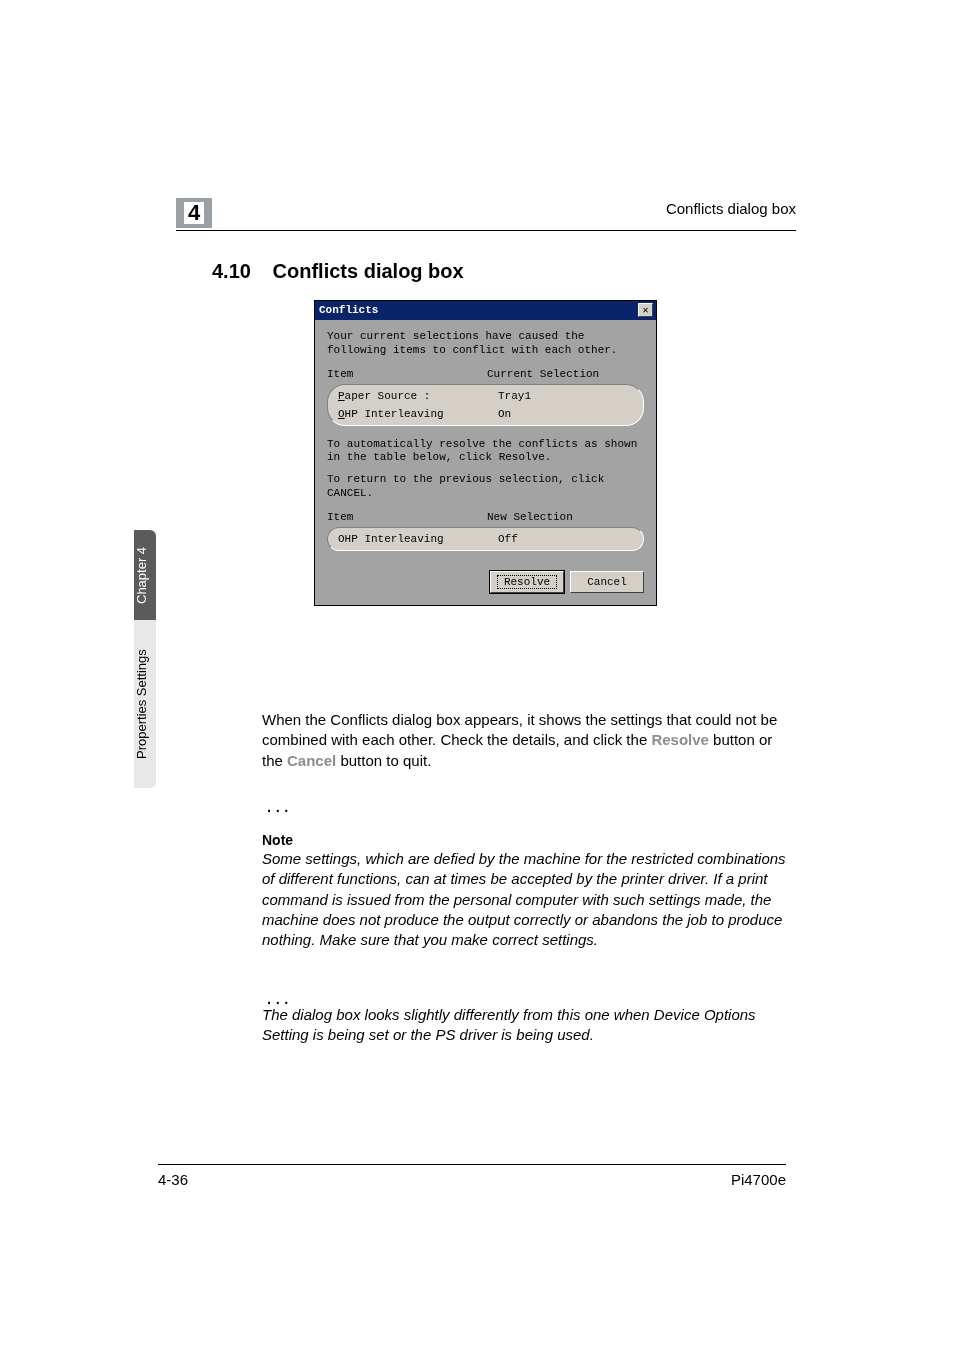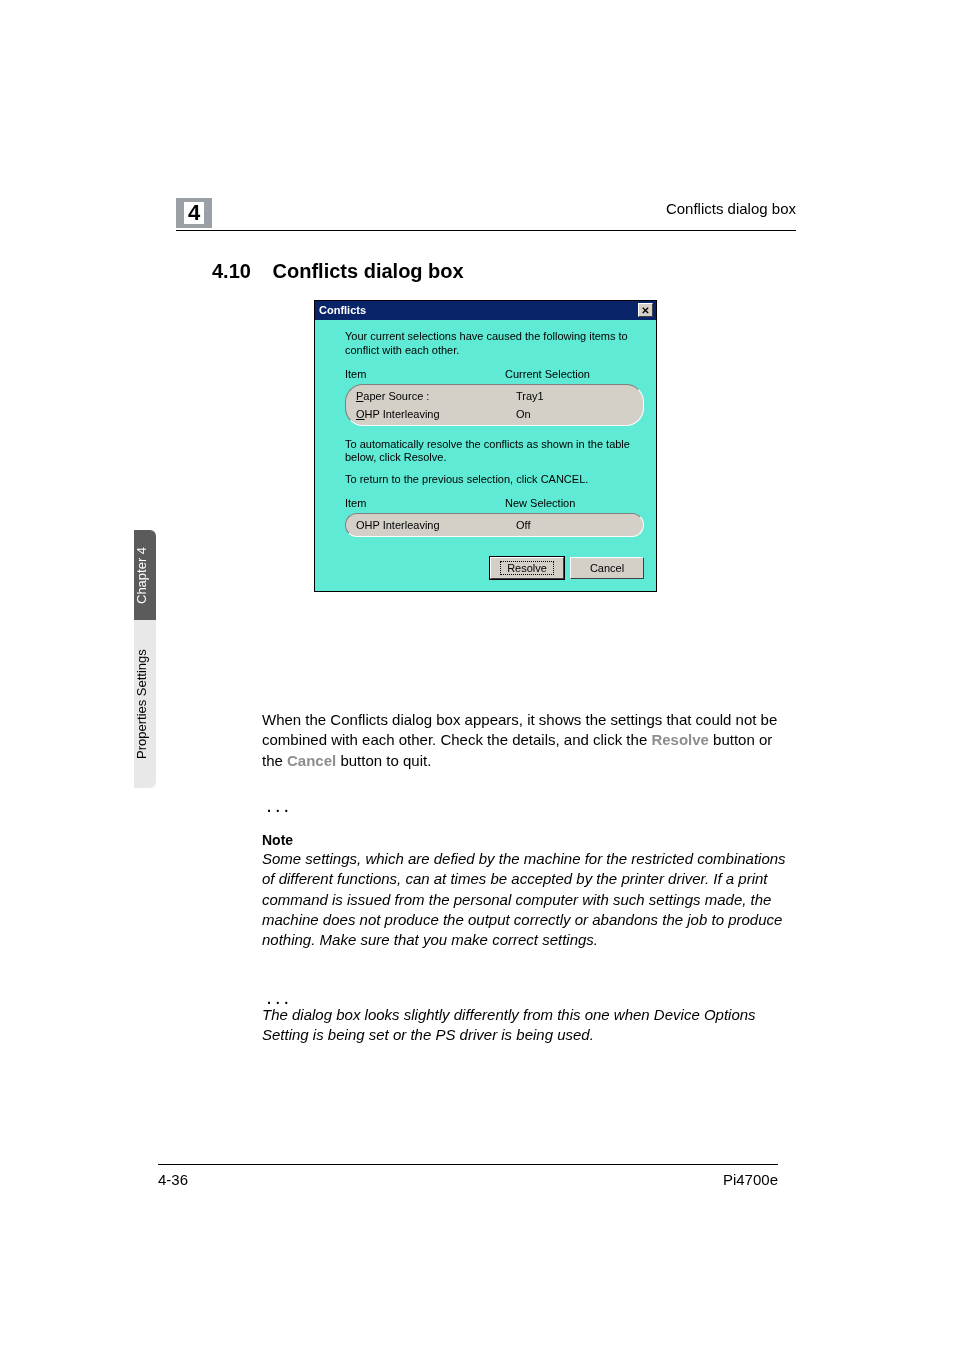--- a/index.html
+++ b/index.html
@@ -62,23 +62,23 @@
     display: inline-block;
     width: 55px;
   }
 
   
   .dialog {
     position: absolute;
     left: 314px;
     top: 300px;
     width: 343px;
-    background: #5eead4;
+    background: #a3a3a3;
     border: 1px solid #000;
-    font-family: Liberation Sans, sans-serif;
+    font-family: Liberation Mono, monospace;
     font-size: 11px;
   }
   .dialog-titlebar {
     background: #0a246a;
     color: #fff;
     padding: 2px 3px 3px 4px;
     display: flex;
     justify-content: space-between;
     align-items: center;
     font-weight: bold;
@@ -93,21 +93,21 @@
     border-bottom: 1px solid #404040;
     color: #000;
     font-size: 10px;
     font-weight: bold;
     display: flex;
     align-items: center;
     justify-content: center;
     cursor: pointer;
   }
   .dialog-body {
-    padding: 10px 12px 12px 30px;
+    padding: 10px 12px 12px 12px;
     color: #000;
   }
   .dialog-text { margin-bottom: 8px; line-height: 1.25; }
   .conf-table { margin-bottom: 12px; }
   .conf-head, .conf-row {
     display: flex;
   }
   .conf-head .col1, .conf-row .col1 { width: 160px; }
   .conf-head .col2, .conf-row .col2 { flex: 1; }
   .conf-head { padding: 2px 0 4px 0; align-items: center; }
@@ -220,21 +220,21 @@
     width: 100%;
     height: 100%;
     padding: 8px 0;
   }
   .side-tab .dark span { color: #fff; }
   .side-tab .light span { color: #000; }
 
   .footer {
     position: absolute;
     left: 158px;
-    right: 176px;
+    right: 168px;
     top: 1164px;
     border-top: 1px solid #000;
     display: flex;
     justify-content: space-between;
     font-size: 15px;
     padding-top: 6px;
   }
 </style>
 </head>
 <body>

